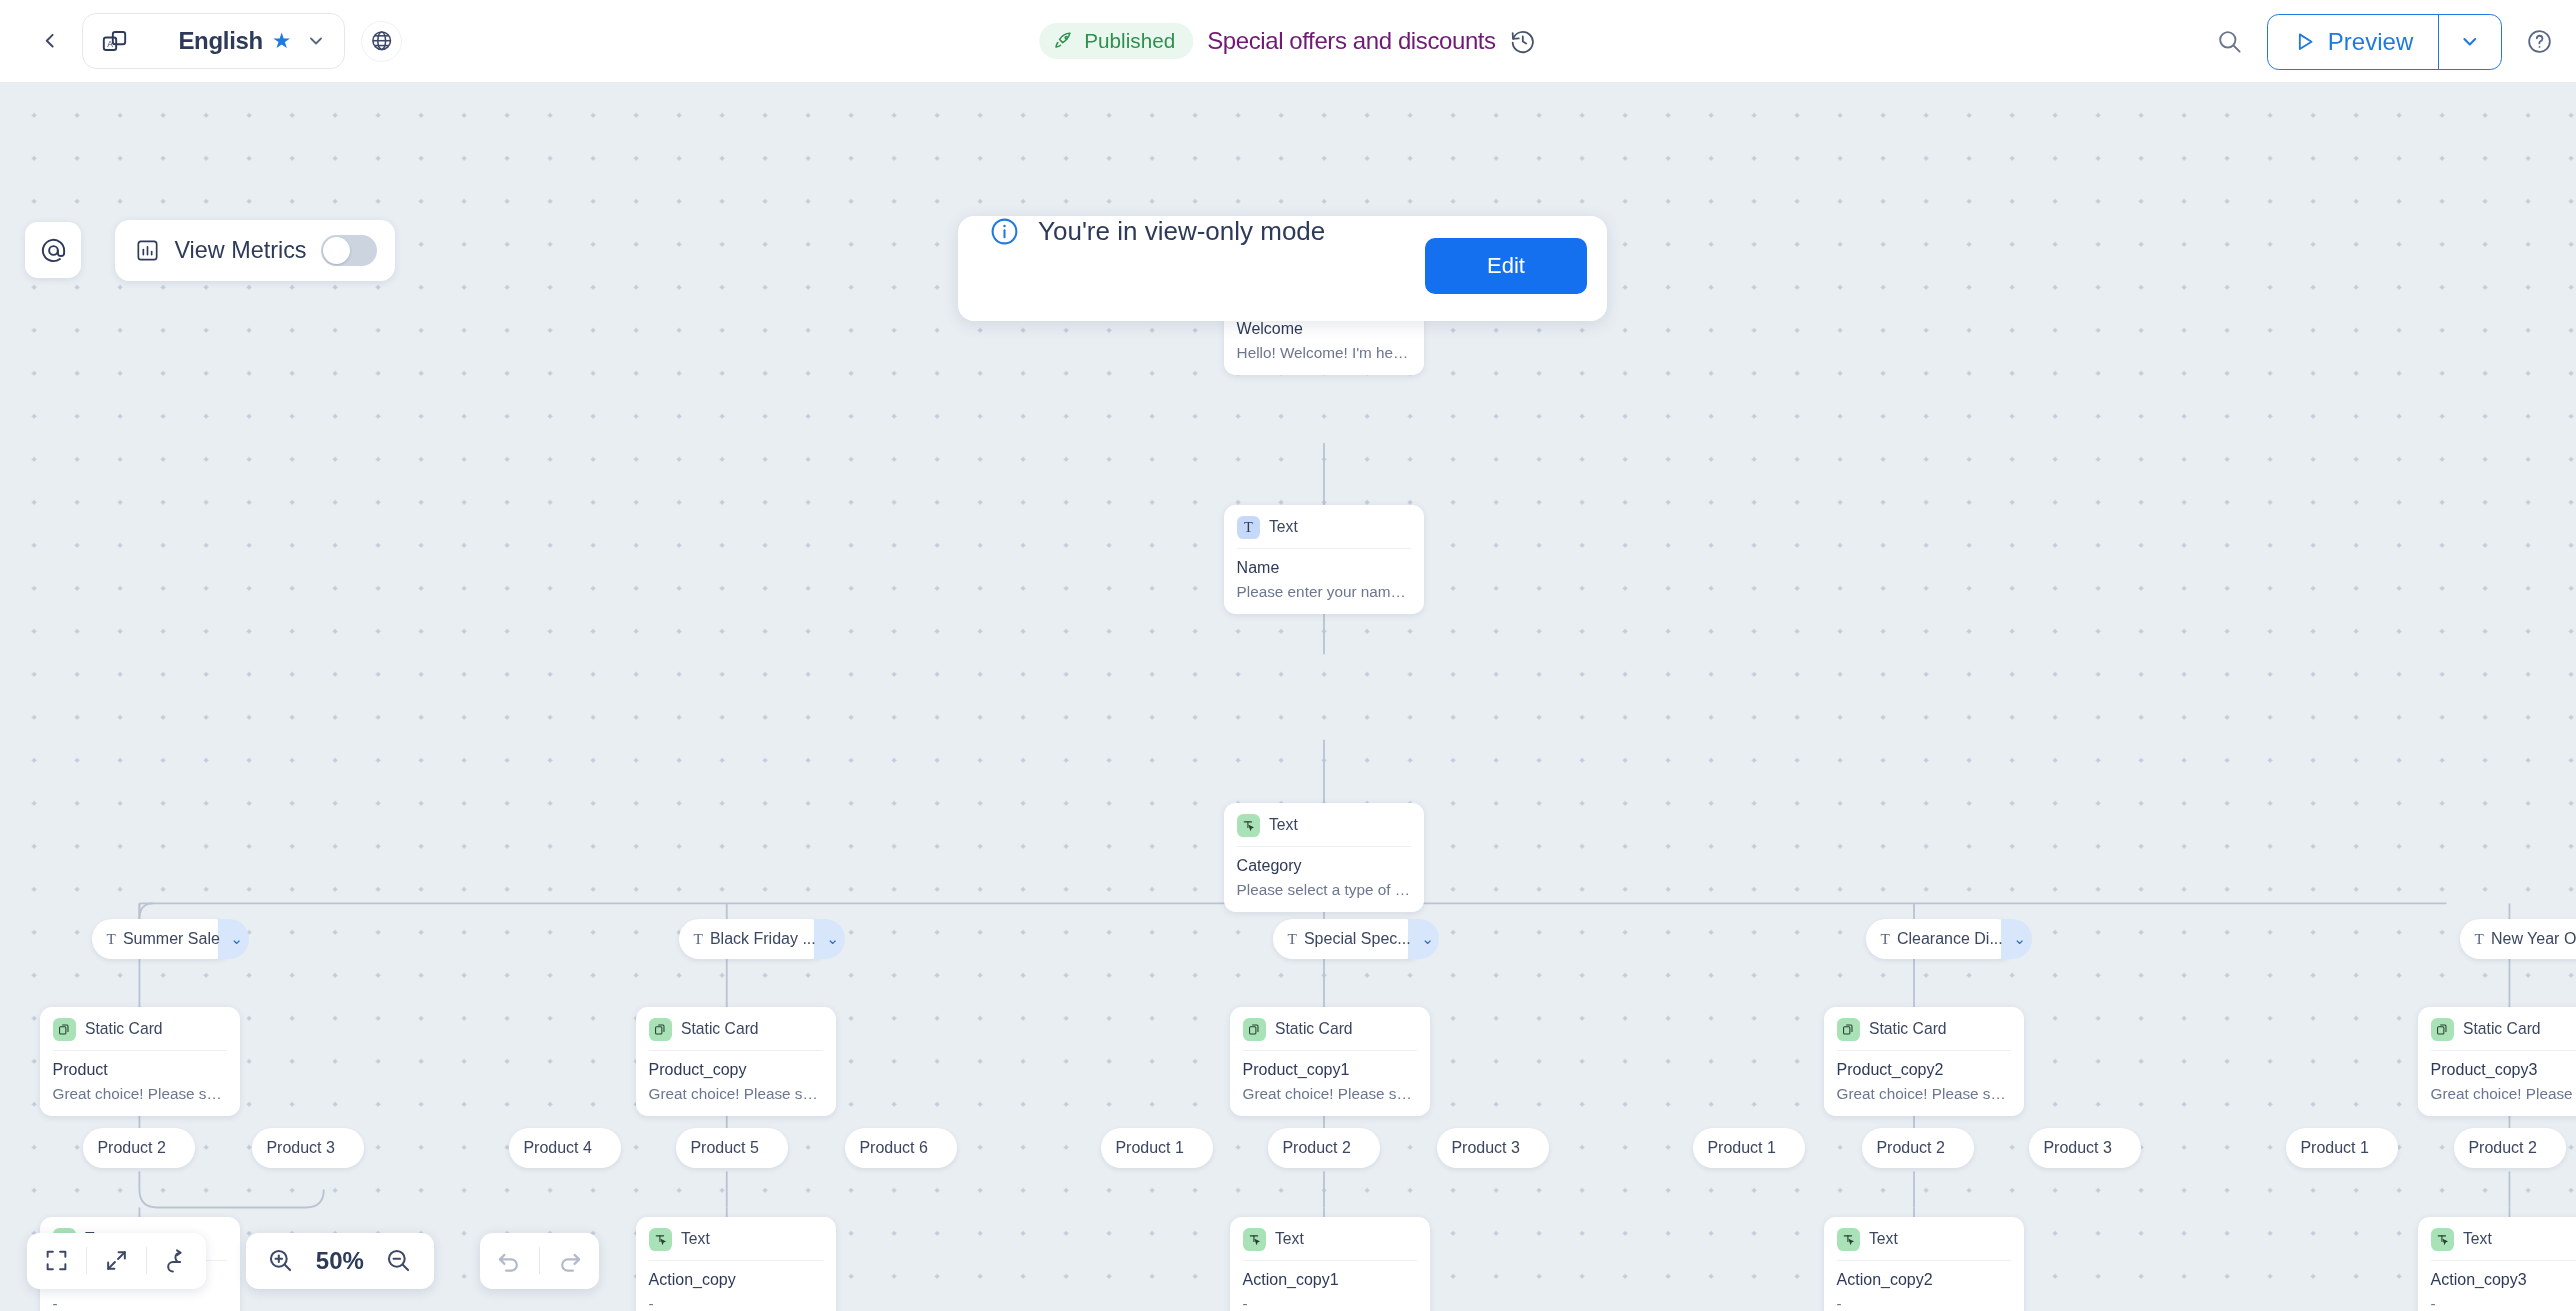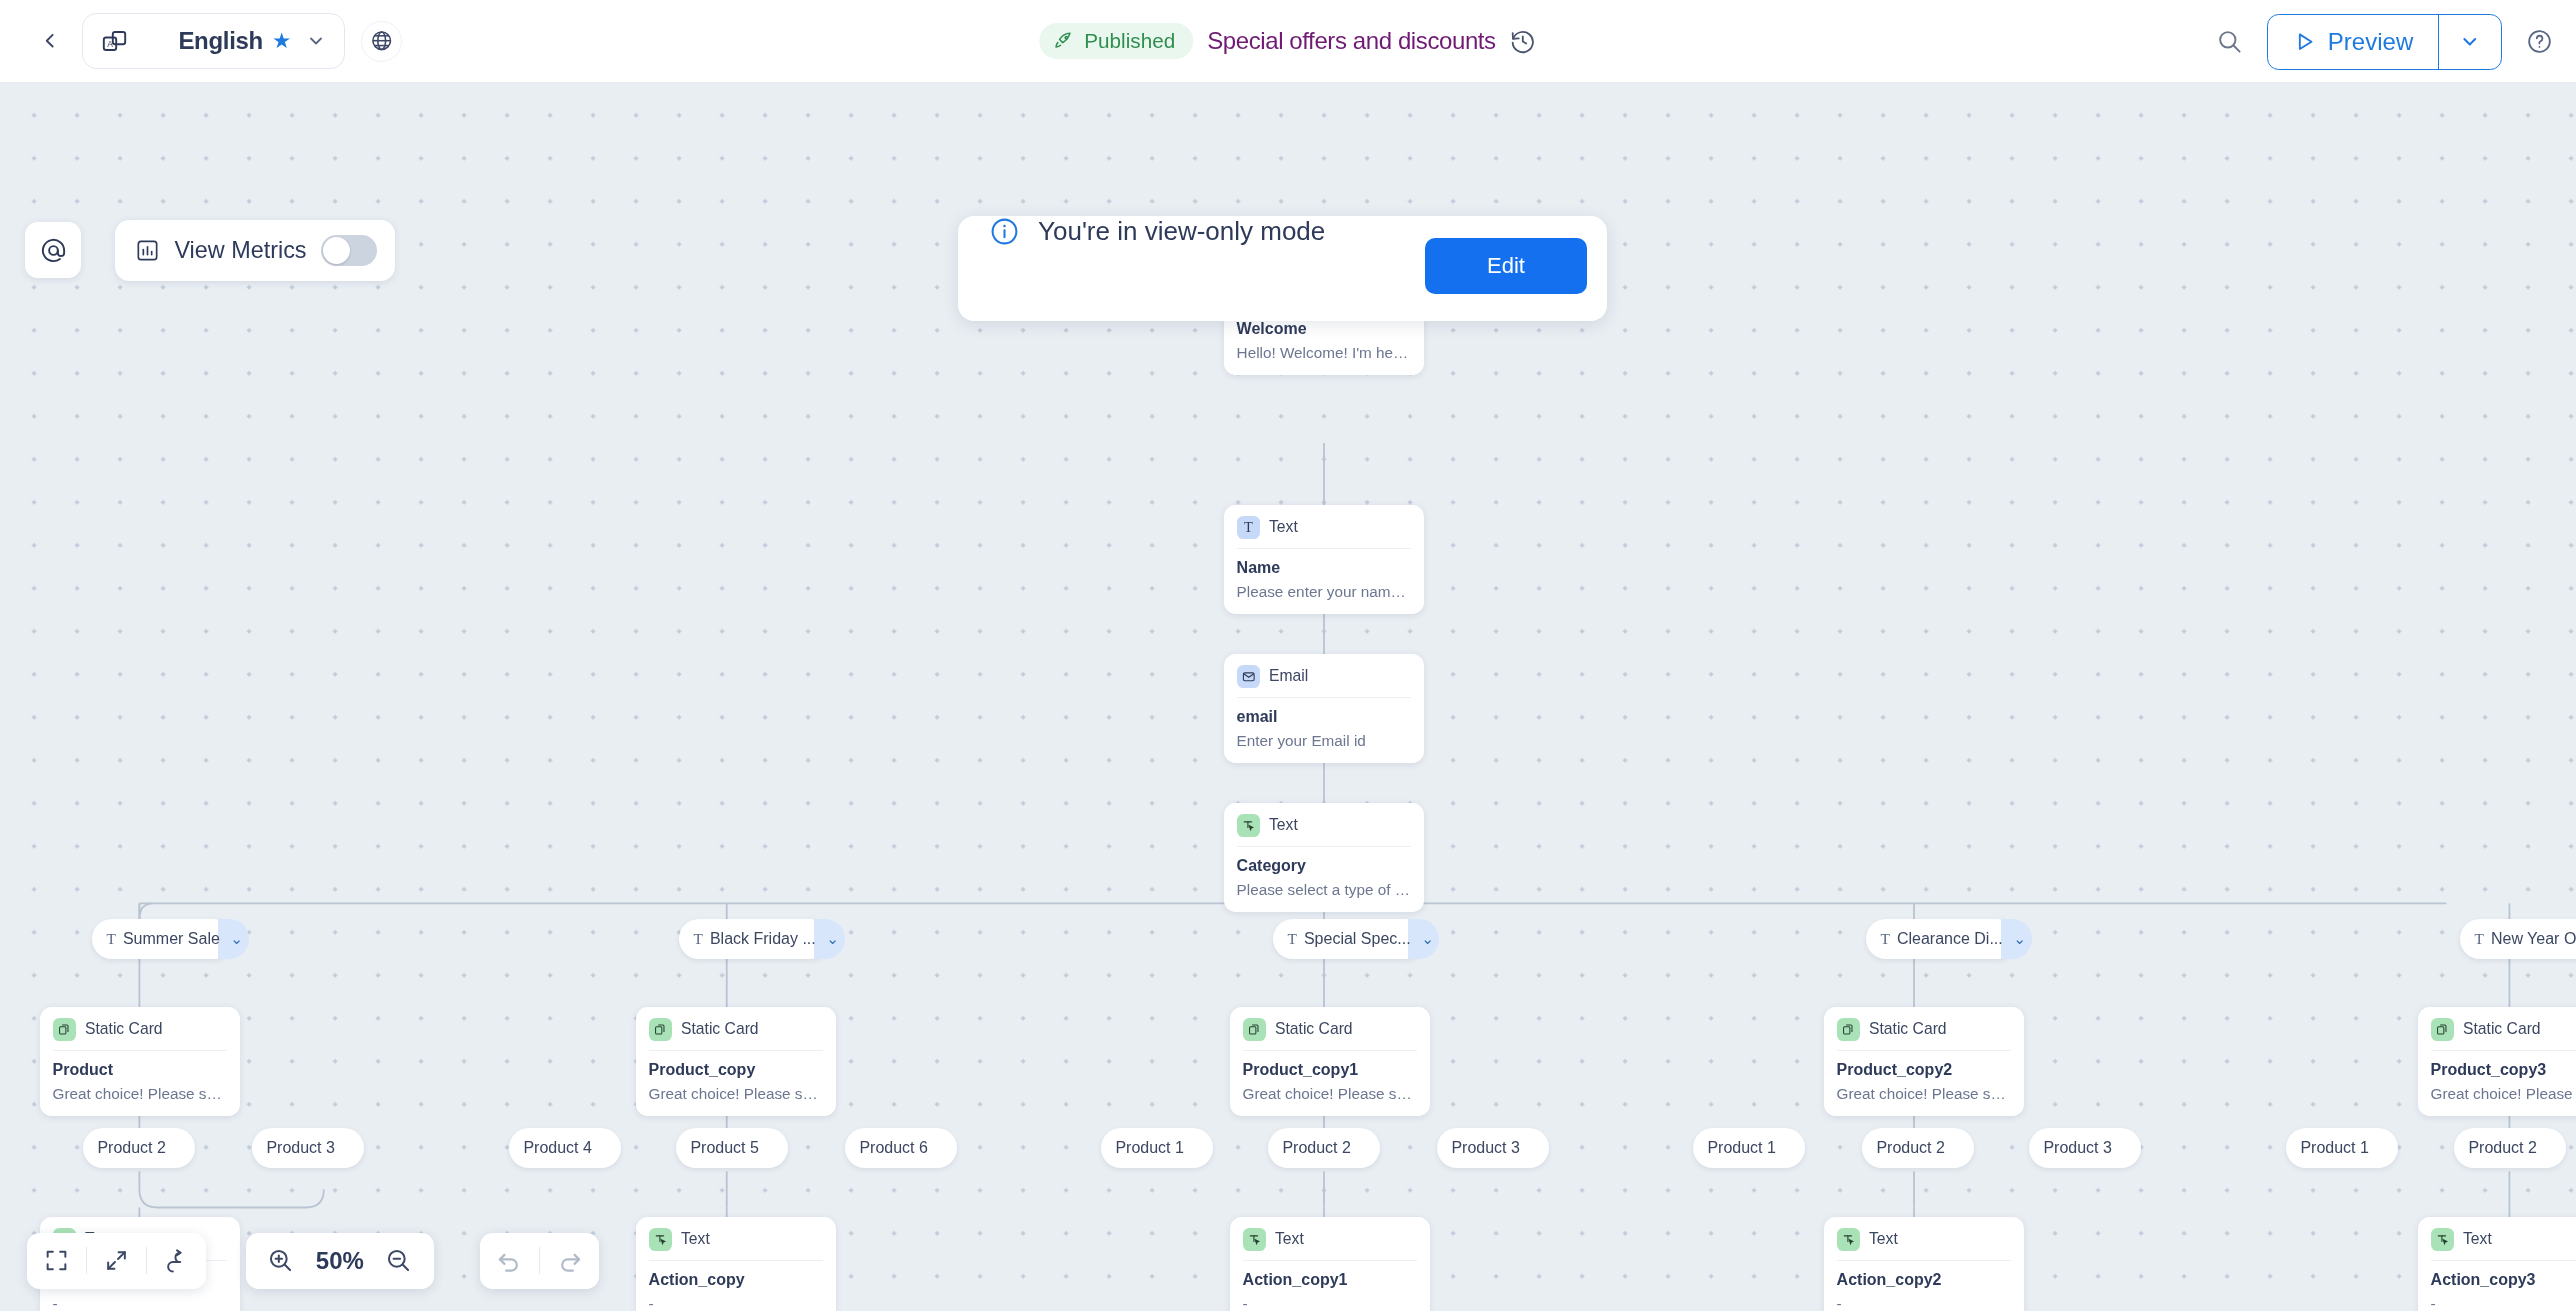--- a/index.html
+++ b/index.html
@@ -148,21 +148,21 @@
   .node-ico {
     width: 23.4px; height: 23.4px; border-radius: 6.3px;
     display: flex; align-items: center; justify-content: center;
     flex: 0 0 23.4px;
   }
   .ico-gray  { background: #e2e5ea; color: #414b63; }
   .ico-blue  { background: #c7d9f8; color: #2e3a59; }
   .ico-green { background: #a9e2b6; color: #27402f; }
   .node-type { font-size: 15.7px; color: #3b4661; }
   .node-body { border-top: 0.9px solid #eceff4; padding-top: 10px; }
-  .node-title { font-size: 16px; font-weight: 700; color: #2e3a59; margin-bottom: 6.3px; }
+  .node-title { font-size: 16px; font-weight: 400; color: #2e3a59; margin-bottom: 6.3px; }
   .node-sub {
     font-size: 15.3px; color: #6c7690;
     white-space: nowrap; overflow: hidden; text-overflow: ellipsis;
   }
 
   
   .chip {
     position: absolute; height: 40px; border-radius: 20px;
     background: #fff; box-shadow: 0 1.8px 5.4px rgba(40,55,90,.10);
     display: flex; align-items: center; gap: 7.2px;
@@ -379,35 +379,20 @@
           <span style="font-family:'Liberation Serif',serif;font-size:14.4px;">T</span>
         </span>
       <span class="node-type">Text</span>
     </div>
     <div class="node-body">
       <div class="node-title">Name</div>
       <div class="node-sub">Please enter your name/userna...</div>
     </div>
   </div>
 
-  <div class="node" style="left:1224px; top:571px;">
-    <div class="node-head">
-      <span class="node-ico ico-blue">
-        <svg width="13.5" height="13.5" viewBox="0 0 24 24" fill="none" stroke="currentColor" stroke-width="2" stroke-linejoin="round">
-            <rect x="2.5" y="5" width="19" height="14" rx="2.4"></rect>
-            <polyline points="3.5 7 12 13 20.5 7"></polyline>
-          </svg>
-      </span>
-      <span class="node-type">Email</span>
-    </div>
-    <div class="node-body">
-      <div class="node-title">email</div>
-      <div class="node-sub">Enter your Email id</div>
-    </div>
-  </div>
 
   <div class="node" style="left:1224px; top:720px;">
     <div class="node-head">
       <span class="node-ico ico-green">
         <svg width="13.5" height="13.5" viewBox="0 0 24 24" fill="none" stroke="currentColor" stroke-width="2" stroke-linecap="round">
             <line x1="4" y1="5" x2="17" y2="5"></line>
             <line x1="10.5" y1="5" x2="10.5" y2="15"></line>
             <path d="M13 12l6 3-2.6 1-1.2 3z" fill="currentColor"></path>
           </svg>
       </span>

